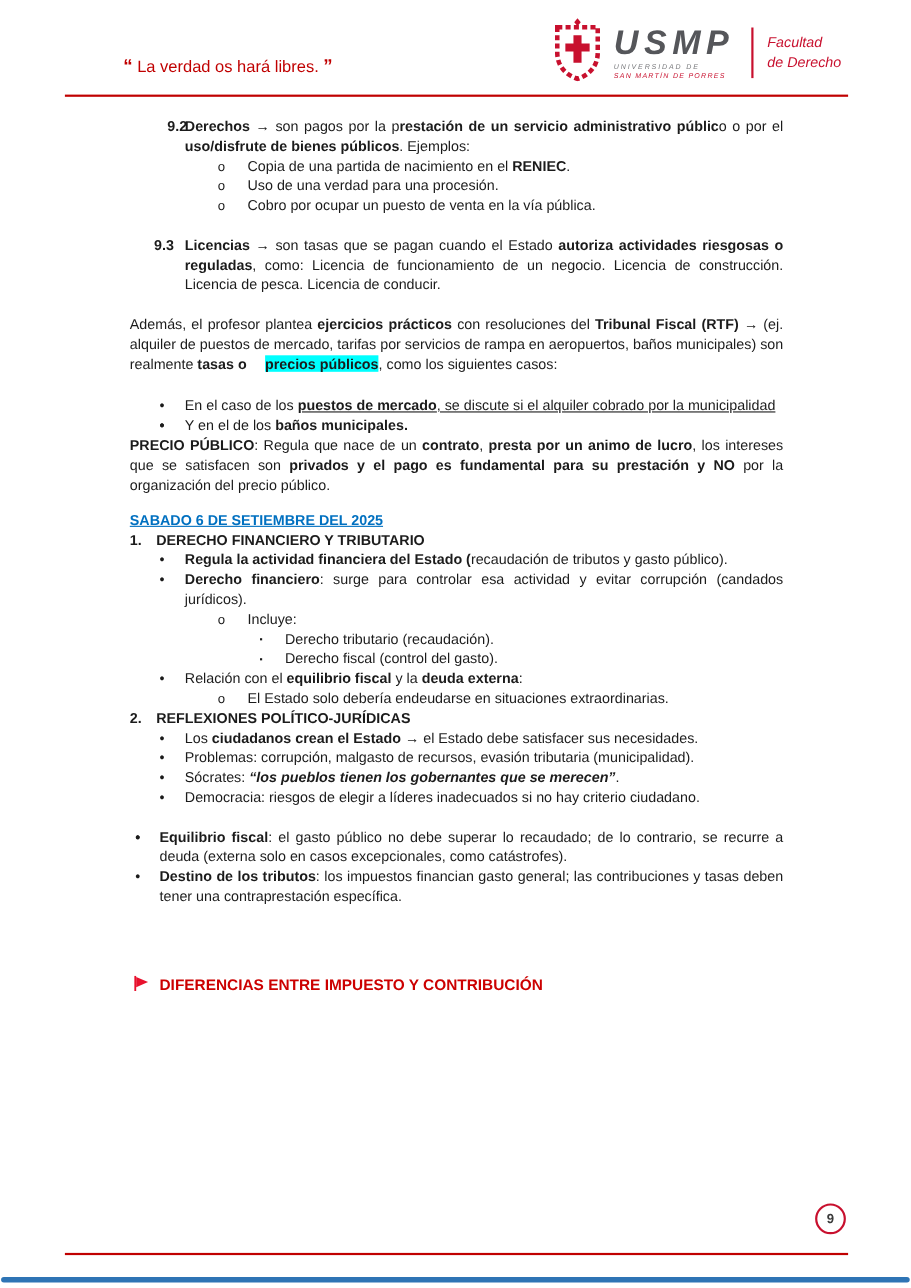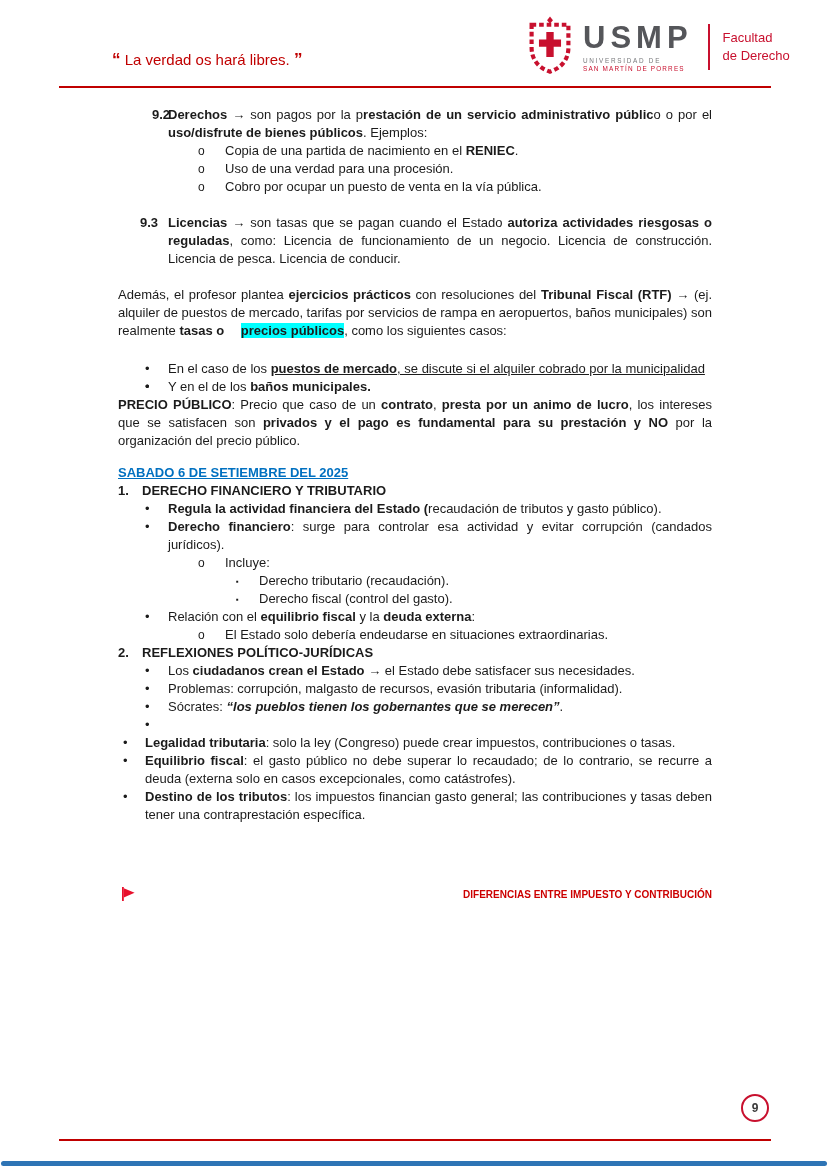--- a/index.html
+++ b/index.html
@@ -12,21 +12,21 @@
     overflow: hidden;
   }
 
   
   .motto {
     position: absolute; left: 112px; top: 50px;
     font-size: 15px; color: var(--line_red);
   }
   .motto .q { font-weight: 700; font-size: 17px; }
 
-  .logo-row { position: absolute; left: 527px; top: 16px; display: flex; align-items: center; }
+  .logo-row { position: absolute; left: 502px; top: 16px; display: flex; align-items: center; font-style: italic; }
   .shield { flex: 0 0 auto; }
   .usmp-block { margin-left: 10px; display: flex; flex-direction: column; }
   .usmp-acronym { font-size: 31px; font-weight: 700; color: #55565a; letter-spacing: 5px; line-height: 1; }
   .usmp-sub1 { font-size: 6.4px; color: #77787b; letter-spacing: 1.7px; margin-top: 4px; }
   .usmp-sub2 { font-size: 6.4px; color: var(--brand_red); letter-spacing: 1.15px; margin-top: 1px; }
   .v-divider { width: 2px; height: 46px; background: var(--brand_red); margin: 0 13px 0 15px; }
   .faculty { font-size: 13px; color: var(--brand_red); line-height: 1.35; }
 
   .rule { position: absolute; left: 59px; right: 57px; height: 2px; background: var(--line_red); }
   .rule.top { top: 86px; }
@@ -40,21 +40,21 @@
   }
   .blk { position: relative; text-align: justify; }
   .blk .marker { position: absolute; top: 0; }
   .blk .marker.om { font-size: 12px; }
   .blk .marker.sq { font-size: 8px; top: 1px; }
   .b { font-weight: 700; }
   .i { font-style: italic; }
   .u { text-decoration: underline; }
   .hl { background: var(--highlight); margin-left: 13px; }
   .h-blue { color: var(--blue_heading); text-align: left; }
-  .h-red  { color: var(--heading_red); text-align: right; font-size: 10px; }
+  .h-red  { color: var(--heading_red); text-align: left; font-size: 14px; }
   .flag { position: absolute; left: 4px; top: 1px; line-height: 0; }
 
   .page-badge {
     position: absolute; left: 741px; top: 1094px; width: 28px; height: 28px;
     border: 2px solid var(--brand_red); border-radius: 50%;
     display: flex; align-items: center; justify-content: center;
     font-size: 12px; font-weight: 700; color: #3a3a3a; background: #fff;
   }
 </style>
 </head>
@@ -93,36 +93,36 @@
   <main class="content">
       <div class="blk" style="padding-left: 50px;"><span class="marker b" style="left: 34px;">9.2</span><span><span class="b">Derechos </span><span>→ son pagos por la p</span><span class="b">restación de un servicio administrativo públic</span><span>o o por el </span><span class="b">uso/disfrute de bienes públicos</span><span>. Ejemplos:</span></span></div>
       <div class="blk" style="padding-left: 107px;"><span class="marker om" style="left: 80px;">o</span><span><span>Copia de una partida de nacimiento en el </span><span class="b">RENIEC</span><span>.</span></span></div>
       <div class="blk" style="padding-left: 107px;"><span class="marker om" style="left: 80px;">o</span><span><span>Uso de una verdad para una procesión.</span></span></div>
       <div class="blk" style="padding-left: 107px;"><span class="marker om" style="left: 80px;">o</span><span><span>Cobro por ocupar un puesto de venta en la vía pública.</span></span></div>
       <div class="blk" style="margin-top: 18px; padding-left: 50px;"><span class="marker b" style="left: 22px;">9.3</span><span><span class="b">Licencias </span><span>→ son tasas que se pagan cuando el Estado </span><span class="b">autoriza actividades riesgosas o reguladas</span><span>, como: Licencia de funcionamiento de un negocio. Licencia de construcción. Licencia de pesca. Licencia de conducir.</span></span></div>
       <div class="blk" style="margin-top: 18px;"><span><span>Además, el profesor plantea </span><span class="b">ejercicios prácticos</span><span> con resoluciones del </span><span class="b">Tribunal Fiscal (RTF) </span><span class="b">→ </span><span>(ej. alquiler de puestos de mercado, tarifas por servicios de rampa en aeropuertos, baños municipales) son realmente </span><span class="b">tasas o </span><span class="b hl">precios públicos</span><span>, como los siguientes casos:</span></span></div>
       <div class="blk" style="margin-top: 20px; padding-left: 50px;"><span class="marker" style="left: 27px;">•</span><span><span>En el caso de los </span><span class="b u">puestos de mercado</span><span class="u">, se discute si el alquiler cobrado por la municipalidad</span></span></div>
       <div class="blk" style="padding-left: 50px;"><span class="marker" style="left: 27px;">•</span></div>
       <div class="blk" style="padding-left: 50px;"><span class="marker" style="left: 27px;">•</span><span><span>Y en el de los </span><span class="b">baños municipales.</span></span></div>
-      <div class="blk"><span><span class="b">PRECIO PÚBLICO</span><span>: Precio que caso de un </span><span class="b">contrato</span><span>, </span><span class="b">presta por un animo de lucro</span><span>, los intereses que se satisfacen son </span><span class="b">privados y el pago es fundamental para su prestación y NO</span><span> por la organización del precio público.</span></span></div>
+      <div class="blk"><span><span class="b">PRECIO PÚBLICO</span><span>: Regula que nace de un </span><span class="b">contrato</span><span>, </span><span class="b">presta por un animo de lucro</span><span>, los intereses que se satisfacen son </span><span class="b">privados y el pago es fundamental para su prestación y NO</span><span> por la organización del precio público.</span></span></div>
       <div class="blk h-blue" style="margin-top: 14px;"><span><span class="b u">SABADO 6 DE SETIEMBRE DEL 2025</span></span></div>
       <div class="blk" style="padding-left: 24px;"><span class="marker b" style="left: 0px;">1.</span><span><span class="b">DERECHO FINANCIERO Y TRIBUTARIO</span></span></div>
       <div class="blk" style="padding-left: 50px;"><span class="marker" style="left: 27px;">•</span><span><span class="b">Regula la actividad financiera del Estado (</span><span>recaudación de tributos y gasto público).</span></span></div>
       <div class="blk" style="padding-left: 50px;"><span class="marker" style="left: 27px;">•</span><span><span class="b">Derecho financiero</span><span>: surge para controlar esa actividad y evitar corrupción (candados jurídicos).</span></span></div>
       <div class="blk" style="padding-left: 107px;"><span class="marker om" style="left: 80px;">o</span><span><span>Incluye:</span></span></div>
       <div class="blk" style="padding-left: 141px;"><span class="marker sq" style="left: 118px;">▪</span><span><span>Derecho tributario (recaudación).</span></span></div>
       <div class="blk" style="padding-left: 141px;"><span class="marker sq" style="left: 118px;">▪</span><span><span>Derecho fiscal (control del gasto).</span></span></div>
       <div class="blk" style="padding-left: 50px;"><span class="marker" style="left: 27px;">•</span><span><span>Relación con el </span><span class="b">equilibrio fiscal</span><span> y la </span><span class="b">deuda externa</span><span>:</span></span></div>
       <div class="blk" style="padding-left: 107px;"><span class="marker om" style="left: 80px;">o</span><span><span>El Estado solo debería endeudarse en situaciones extraordinarias.</span></span></div>
       <div class="blk" style="padding-left: 24px;"><span class="marker b" style="left: 0px;">2.</span><span><span class="b">REFLEXIONES POLÍTICO-JURÍDICAS</span></span></div>
       <div class="blk" style="padding-left: 50px;"><span class="marker" style="left: 27px;">•</span><span><span>Los </span><span class="b">ciudadanos crean el Estado</span><span> → el Estado debe satisfacer sus necesidades.</span></span></div>
-      <div class="blk" style="padding-left: 50px;"><span class="marker" style="left: 27px;">•</span><span><span>Problemas: corrupción, malgasto de recursos, evasión tributaria (informalidad).</span></span></div>
+      <div class="blk" style="padding-left: 50px;"><span class="marker" style="left: 27px;">•</span><span><span>Problemas: corrupción, malgasto de recursos, evasión tributaria (municipalidad).</span></span></div>
       <div class="blk" style="padding-left: 50px;"><span class="marker" style="left: 27px;">•</span><span><span>Sócrates: </span><span class="b i">“los pueblos tienen los gobernantes que se merecen”</span><span>.</span></span></div>
-      <div class="blk" style="padding-left: 50px;"><span class="marker" style="left: 27px;">•</span></div>
-      <div class="blk" style="margin-top: 18px; padding-left: 27px;"><span class="marker" style="left: 5px;">•</span><span><span class="b">Legalidad tributaria</span><span>: solo la ley (Congreso) puede crear impuestos, contribuciones o tasas.</span></span></div>
+      <div class="blk" style="padding-left: 50px;"><span class="marker" style="left: 27px;">•</span><span><span>Democracia: riesgos de elegir a líderes inadecuados si no hay criterio ciudadano.</span></span></div>
+      <div class="blk" style="margin-top: 18px; padding-left: 27px;"><span class="marker" style="left: 5px;">•</span></div>
       <div class="blk" style="padding-left: 27px;"><span class="marker" style="left: 5px;">•</span><span><span class="b">Equilibrio fiscal</span><span>: el gasto público no debe superar lo recaudado; de lo contrario, se recurre a deuda (externa solo en casos excepcionales, como catástrofes).</span></span></div>
       <div class="blk" style="padding-left: 27px;"><span class="marker" style="left: 5px;">•</span><span><span class="b">Destino de los tributos</span><span>: los impuestos financian gasto general; las contribuciones y tasas deben tener una contraprestación específica.</span></span></div>
       <div class="blk h-red" style="margin-top: 62px; padding-left: 27px;"><span class="flag"><svg width="13" height="14" viewBox="0 0 13 14">
             <rect x="0" y="0" width="1.8" height="14" fill="#E8112D"></rect>
             <path d="M1.8 1.2 L12.6 5.8 L1.8 10.4 Z" fill="#E8112D"></path>
           </svg></span><span><span class="b">DIFERENCIAS ENTRE IMPUESTO Y CONTRIBUCIÓN</span></span></div>
     </main>
 
   <div class="page-badge">
     <span>9</span>

